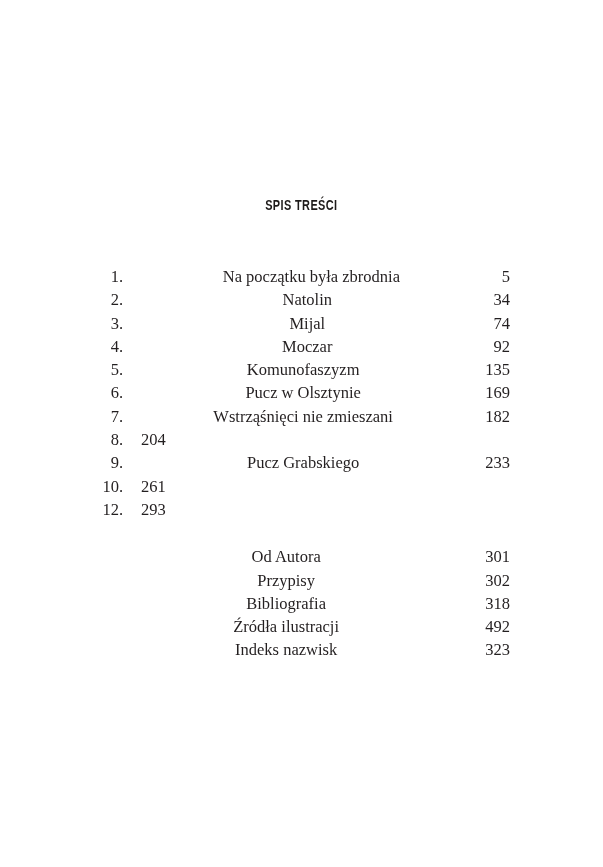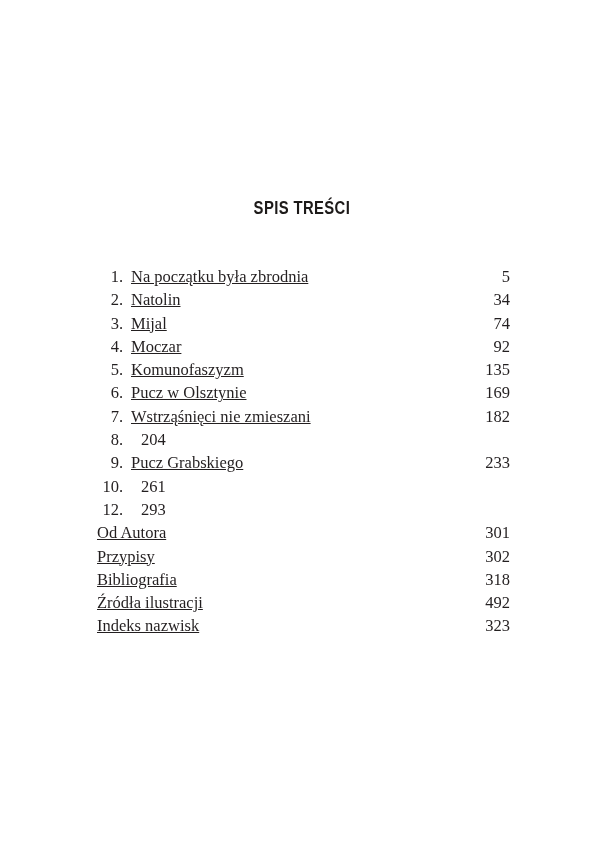--- a/index.html
+++ b/index.html
@@ -17,21 +17,21 @@
     overflow: hidden;
   }
   .heading {
     position: absolute;
     top: 198px;
     left: 0;
     right: 0;
     text-align: center;
     font-family: "Liberation Sans", sans-serif;
     font-weight: 700;
-    font-size: 19px;
+    font-size: 14px;
     line-height: 1;
     letter-spacing: 0.5px;
     color: #1d1a19;
   }
   .heading .condense {
     display: inline-block;
     transform: scaleX(0.78);
     transform-origin: center;
     white-space: nowrap;
   }
@@ -51,29 +51,29 @@
   }
   .toc-num {
     flex: none;
     width: 26px;
     text-align: right;
     margin-right: 8px;
   }
   .toc-title {
     flex: 1 1 auto;
     overflow: hidden;
-    text-align: left;
-    text-decoration: underline;
+    text-align: center;
   }
   .toc-page {
     flex: none;
     text-align: right;
     padding-left: 10px;
   }
   .back-matter {
+    margin-top: 24px;
   }
 </style>
 </head>
 <body>
 
 <div class="page">
 
   <div class="heading">
     <span class="condense">SPIS TREŚCI</span>
   </div>

